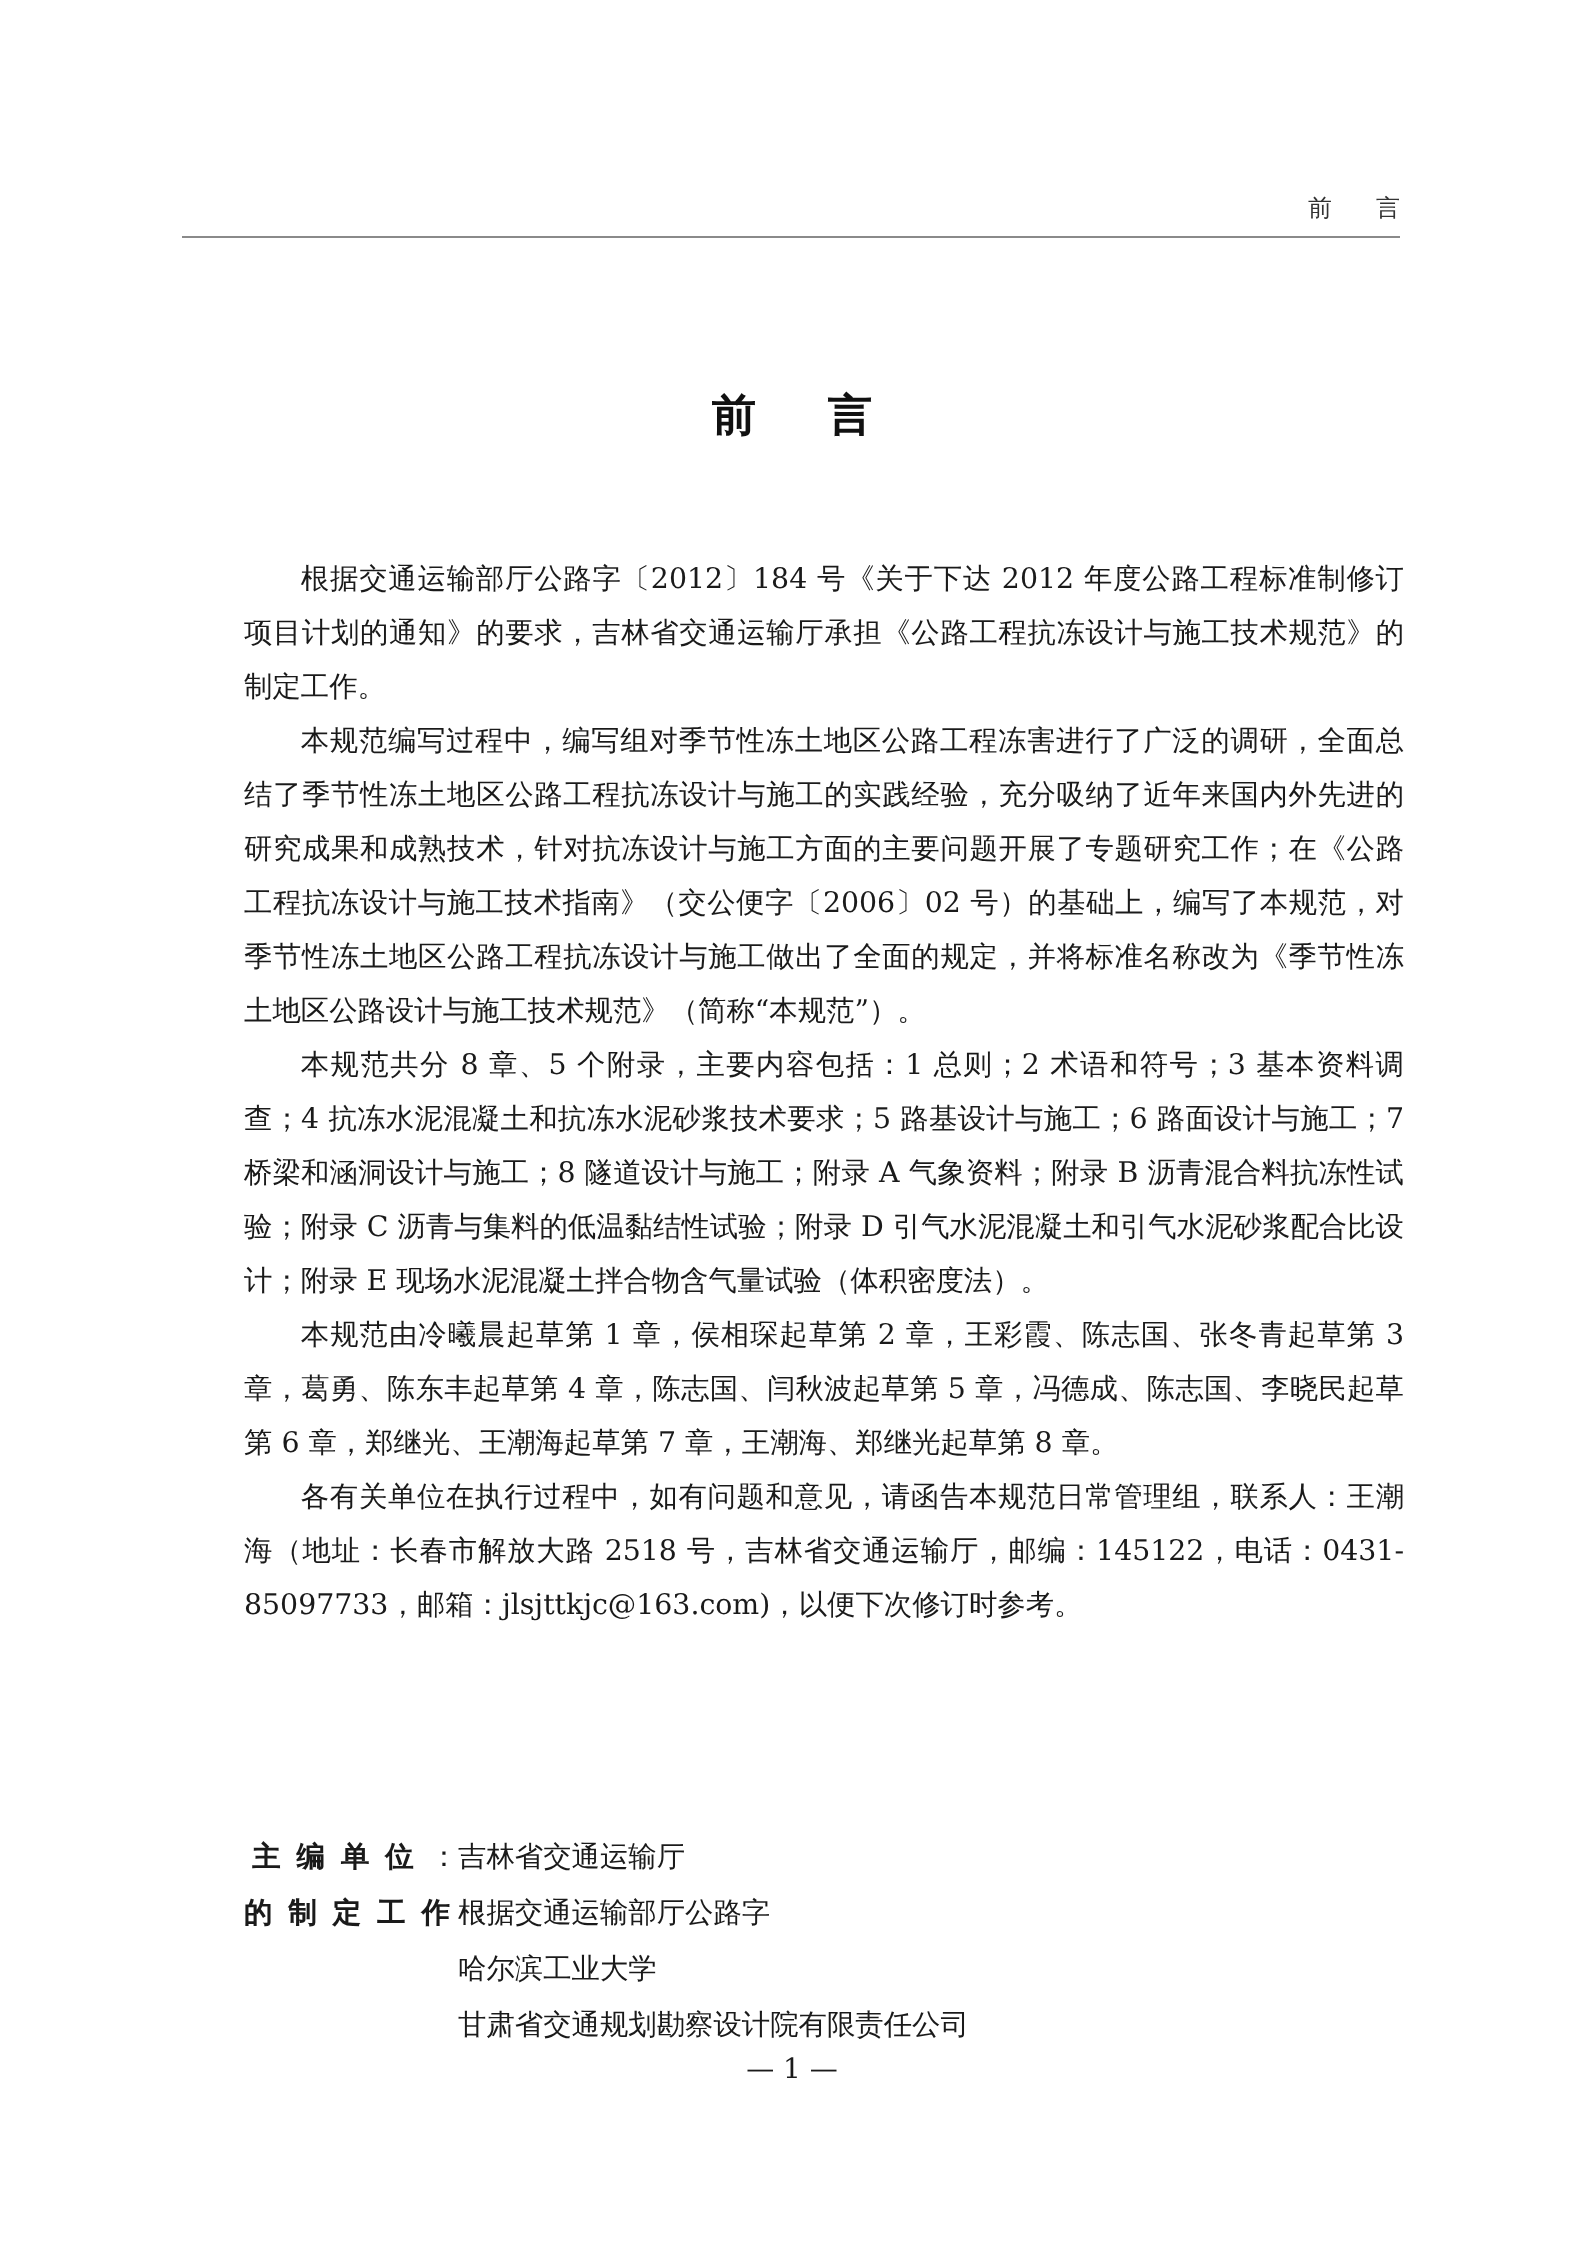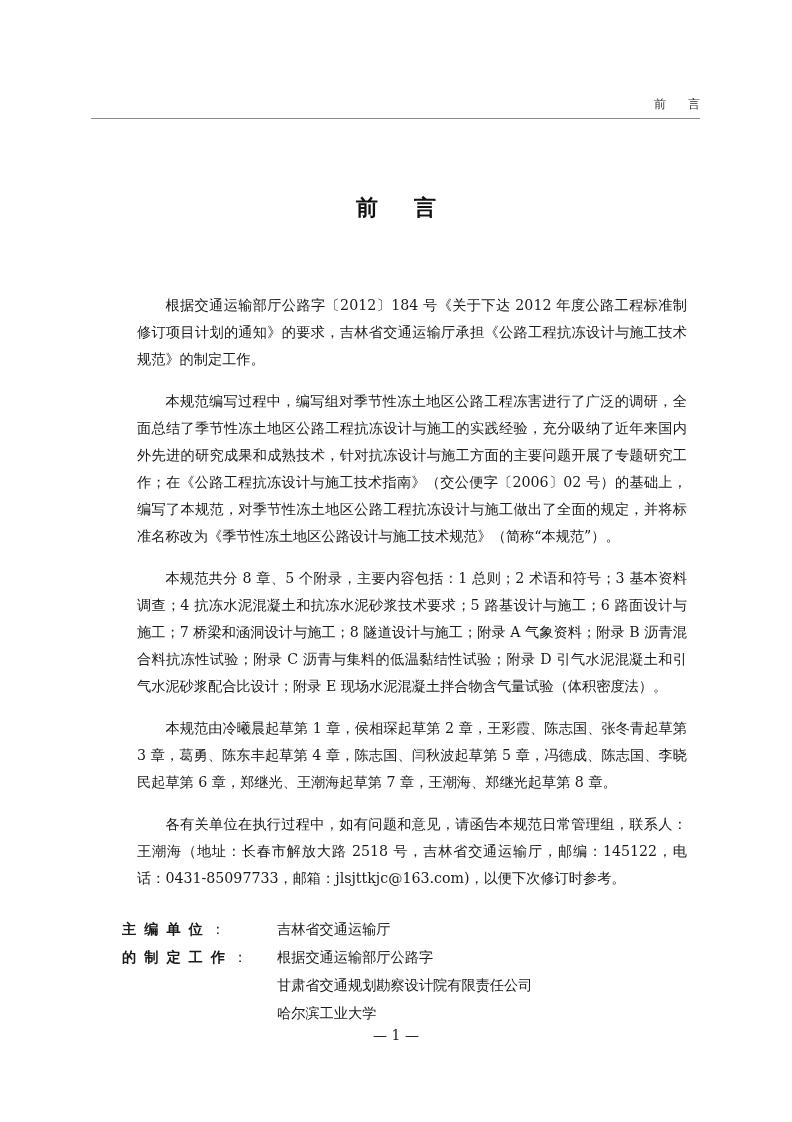--- a/index.html
+++ b/index.html
@@ -16,31 +16,31 @@
     }
     .title {
       position: absolute; left: 0; width: 792px; top: 193px; text-align: center;
       font-family: "DejaVu Sans", "Liberation Sans", sans-serif; font-weight: bold; font-size: 22px;
       letter-spacing: 36px; text-indent: 36px; color: #111;
     }
     .body-text {
       position: absolute; left: 122px; width: 580px; top: 277px;
       font-size: 14.2px; line-height: 27px; text-align: justify;
     }
-    .body-text p { margin: 15px; text-indent: 2em; }
+    .body-text p { margin: 0; text-indent: 2em; }
     .units {
       position: absolute; left: 122px; top: 915px; font-size: 14.2px; line-height: 28px;
     }
     .unit-row { display: flex; }
     .unit-label {
       width: 107px; font-family: "DejaVu Sans", "Liberation Sans", sans-serif; font-weight: bold;
-      letter-spacing: 8px; white-space: nowrap;
+      letter-spacing: 8px; white-space: nowrap; text-align: right;
     }
     .unit-label-colon { font-weight: normal; letter-spacing: 0; }
-    .unit-values { display: flex; flex-direction: column; margin-left: 48px; }
+    .unit-values { display: flex; flex-direction: column; }
     .page-number {
       position: absolute; left: 0; width: 792px; top: 1027px; text-align: center; font-size: 14px;
     }
   </style>
 </head>
 <body>
 
 <div class="running-head">
   <span class="running-head-text">前言</span>
 </div>
@@ -59,19 +59,19 @@
   <div class="unit-row">
     <div class="unit-label"><span>主编单位</span><span class="unit-label-colon">：</span></div>
     <div class="unit-values">
       <span>吉林省交通运输厅</span>
     </div>
   </div>
   <div class="unit-row">
     <div class="unit-label"><span>的制定工作</span><span class="unit-label-colon">：</span></div>
     <div class="unit-values">
       <span>根据交通运输部厅公路字</span>
+      <span>哈尔滨工业大学</span>
       <span>甘肃省交通规划勘察设计院有限责任公司</span>
-      <span>哈尔滨工业大学</span>
     </div>
   </div>
 </div>
 
 <div class="page-number">— 1 —</div>
 
 </body></html>

